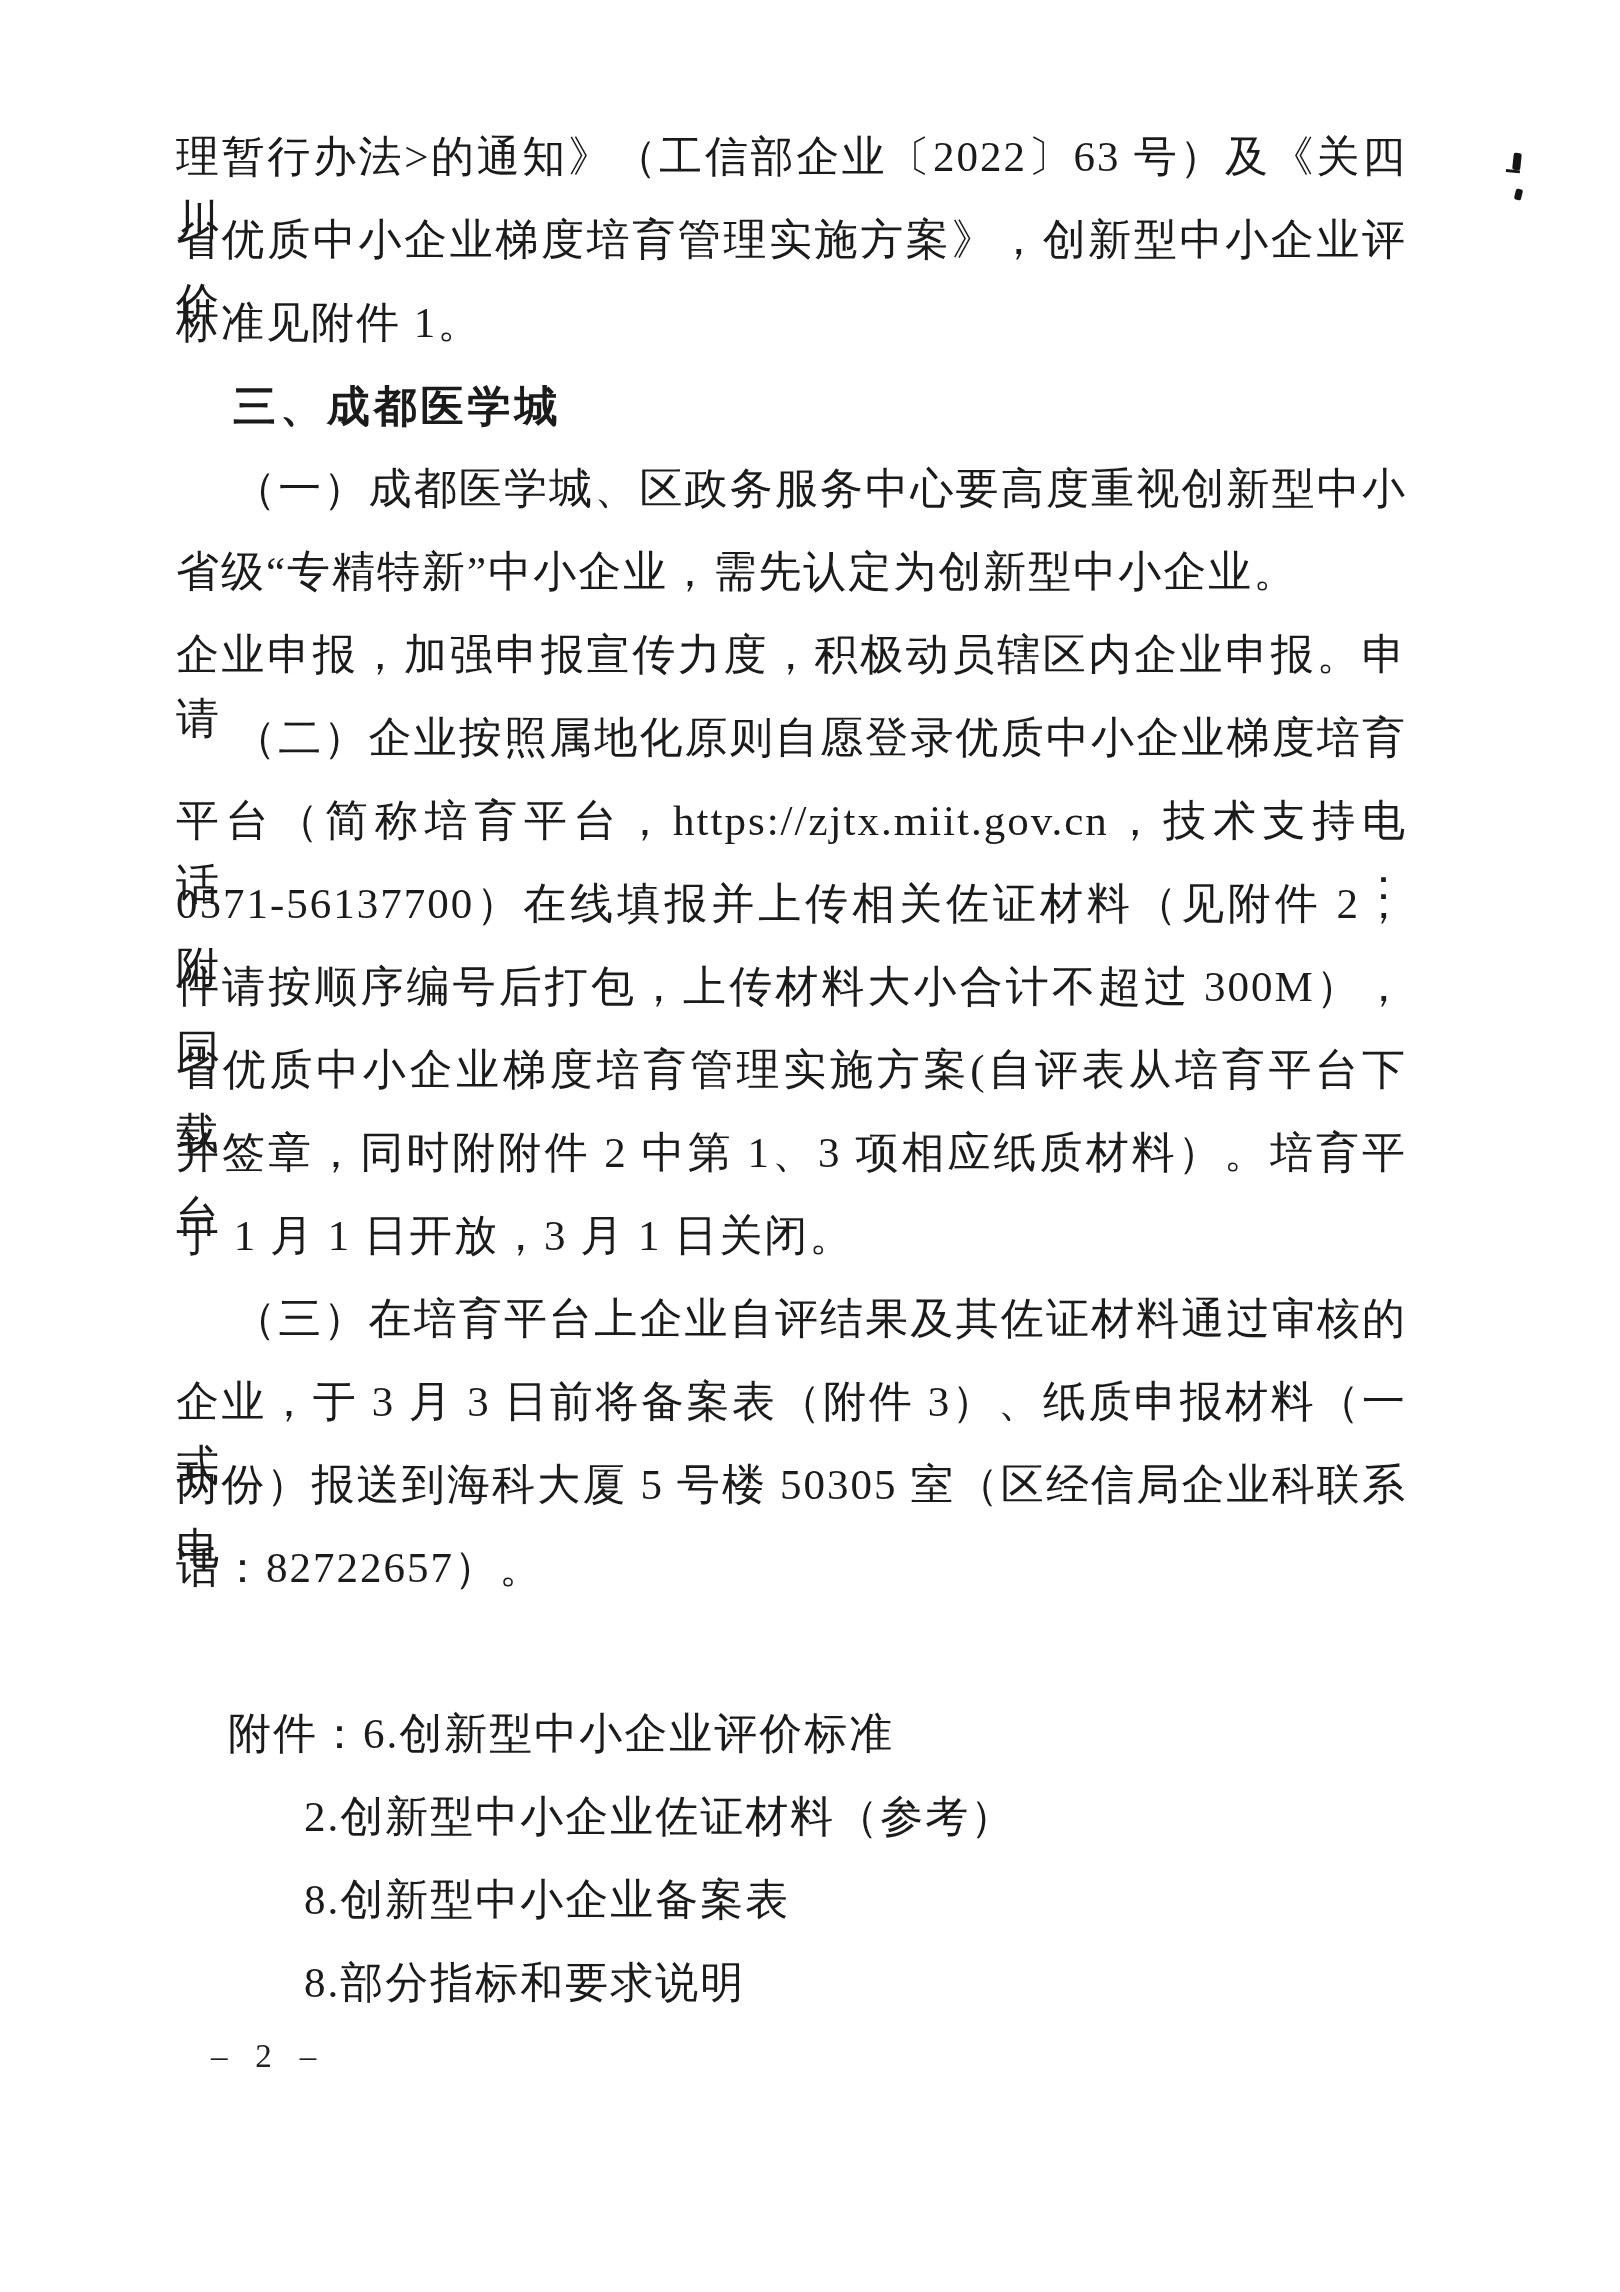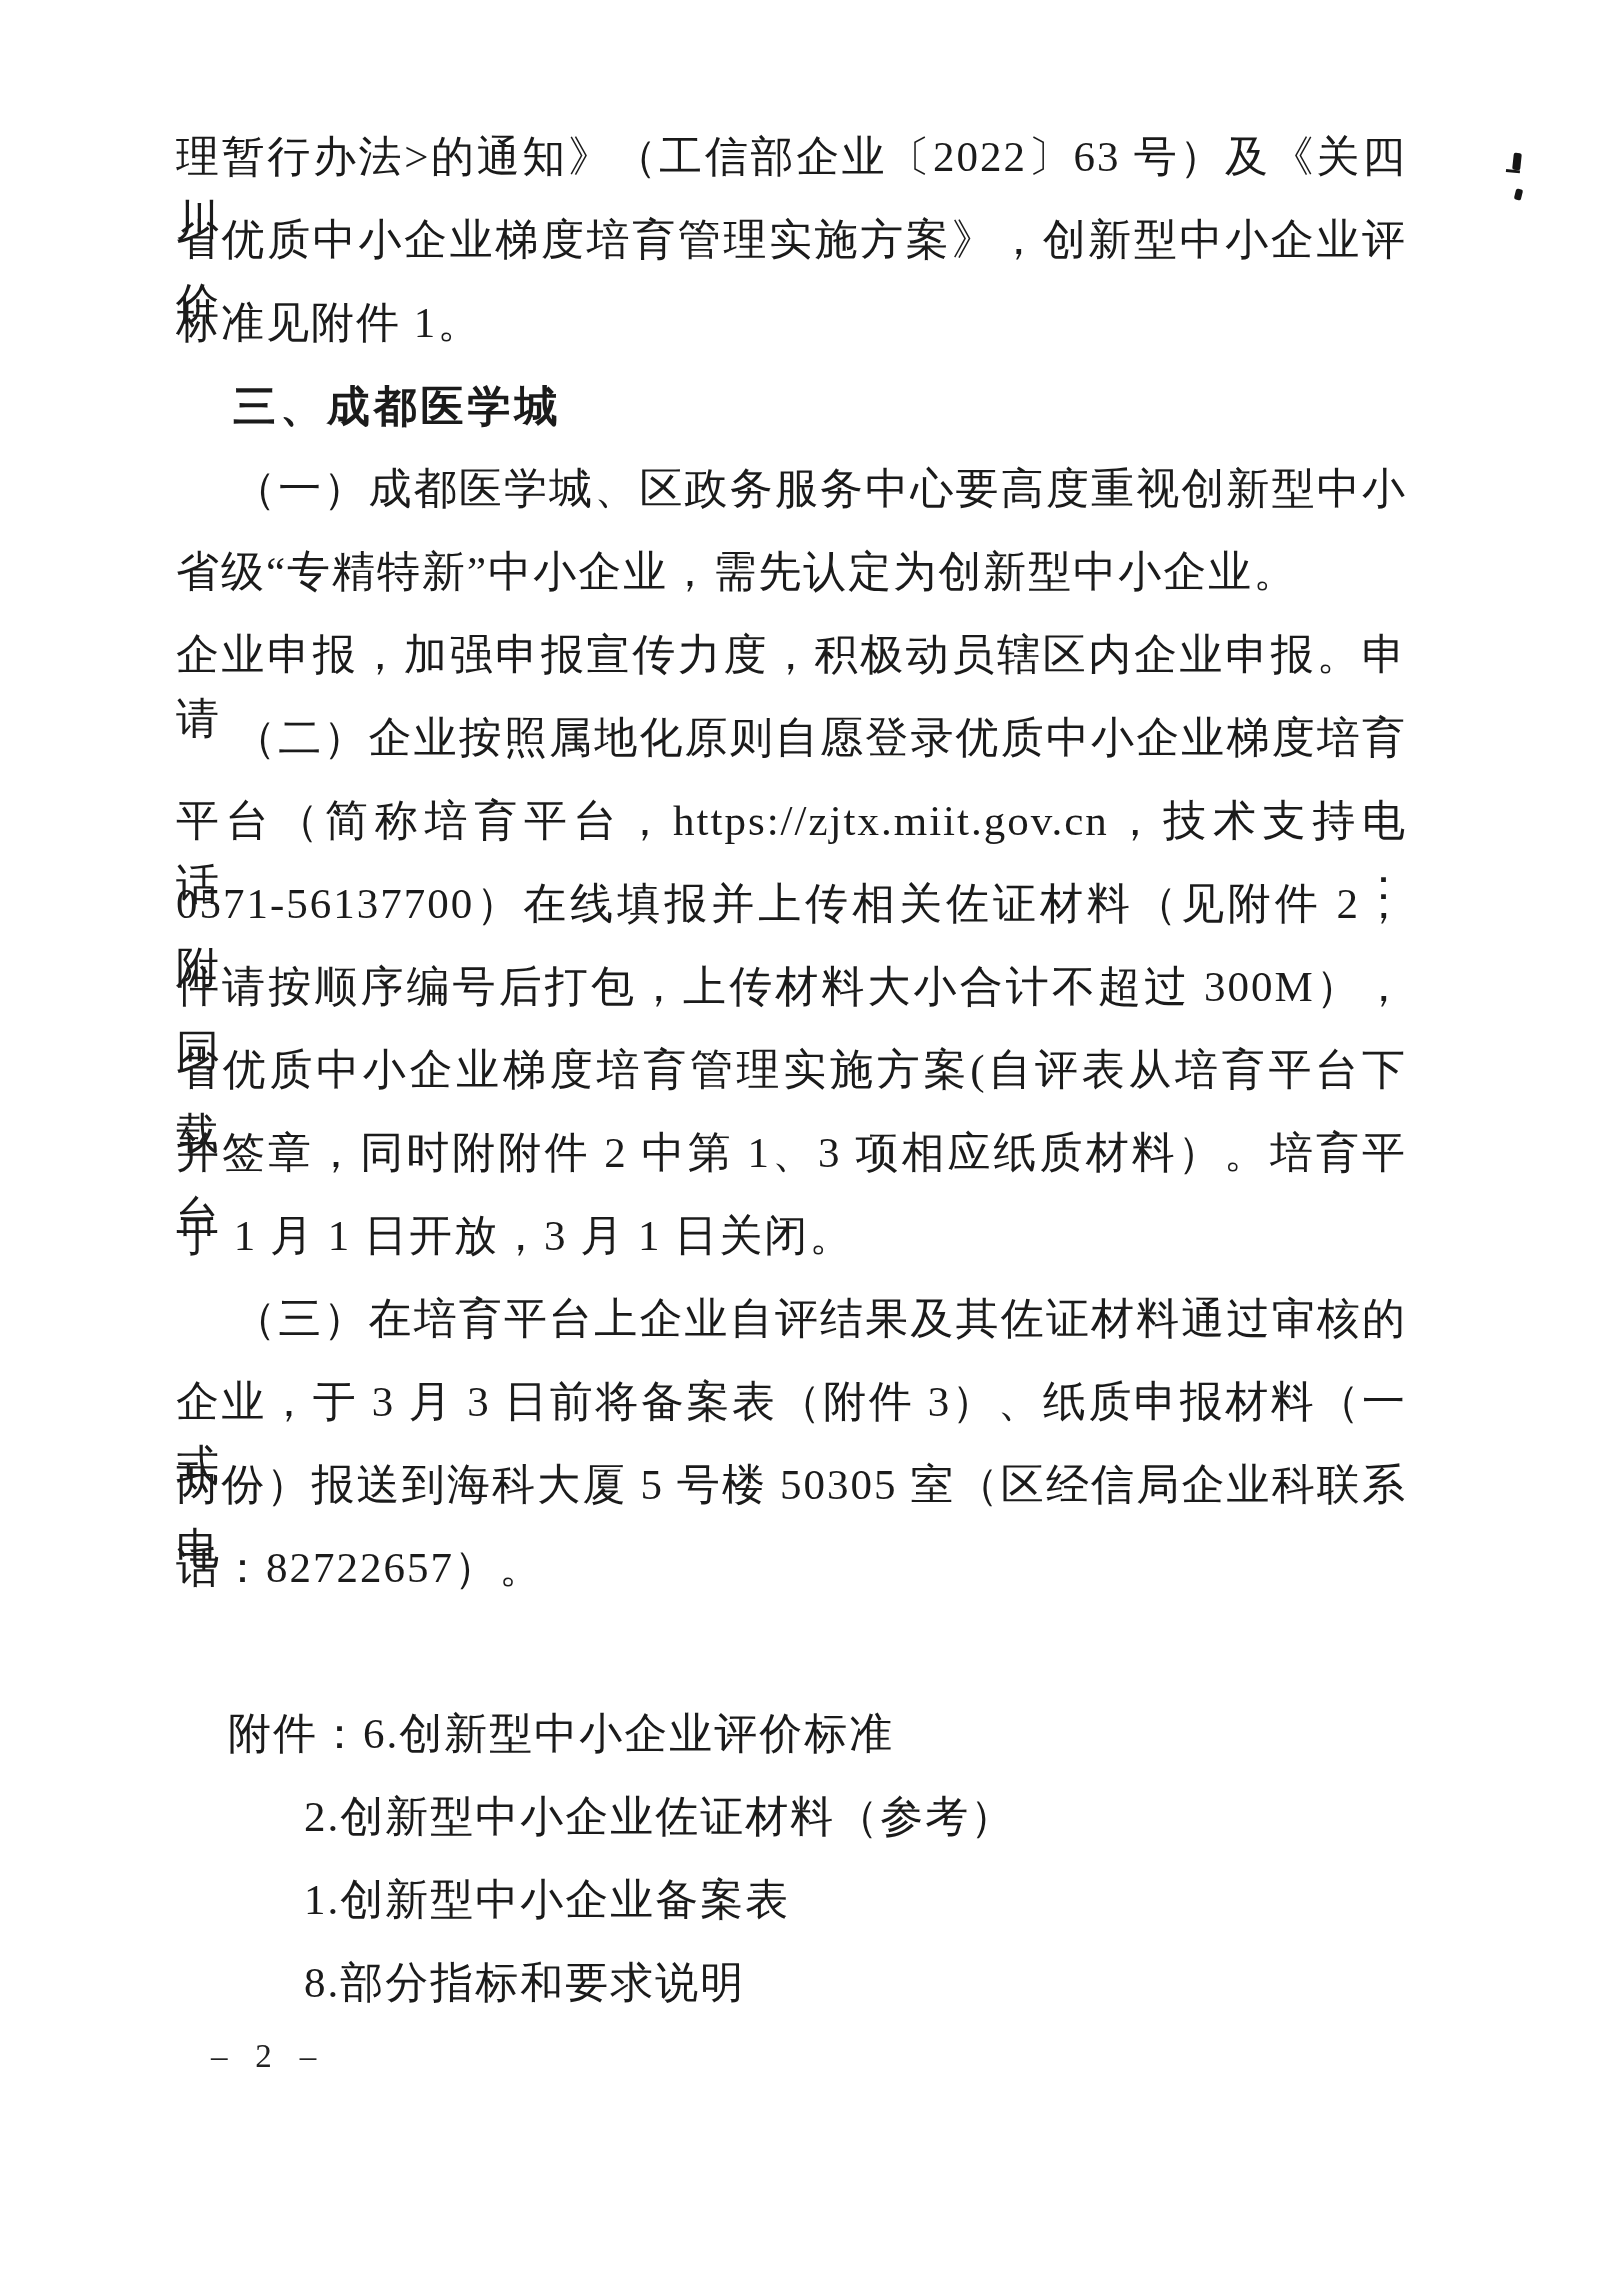--- a/index.html
+++ b/index.html
@@ -110,20 +110,20 @@
       <div class="line fill">省优质中小企业梯度培育管理实施方案(自评表从培育平台下载</div>
       <div class="line fill">并签章，同时附附件 2 中第 1、3 项相应纸质材料）。培育平台</div>
       <div class="line">于 1 月 1 日开放，3 月 1 日关闭。</div>
       <div class="line indent fill">（三）在培育平台上企业自评结果及其佐证材料通过审核的</div>
       <div class="line fill">企业，于 3 月 3 日前将备案表（附件 3）、纸质申报材料（一式</div>
       <div class="line fill">两份）报送到海科大厦 5 号楼 50305 室（区经信局企业科联系电</div>
       <div class="line">话：82722657）。</div>
       <div class="line spacer"></div>
       <div class="line attach-first">附件：6.创新型中小企业评价标准</div>
       <div class="line attach-item">2.创新型中小企业佐证材料（参考）</div>
-      <div class="line attach-item">1.创新型中小企业备案表</div>
+      <div class="line attach-item">8.创新型中小企业备案表</div>
       <div class="line attach-item">8.部分指标和要求说明</div>
     </div>
   <div class="footer">– 2 –</div>
   <div class="ink-mark ink-mark-1"></div>
   <div class="ink-mark ink-mark-2"></div>
 </div>
 
 
 </body></html>

